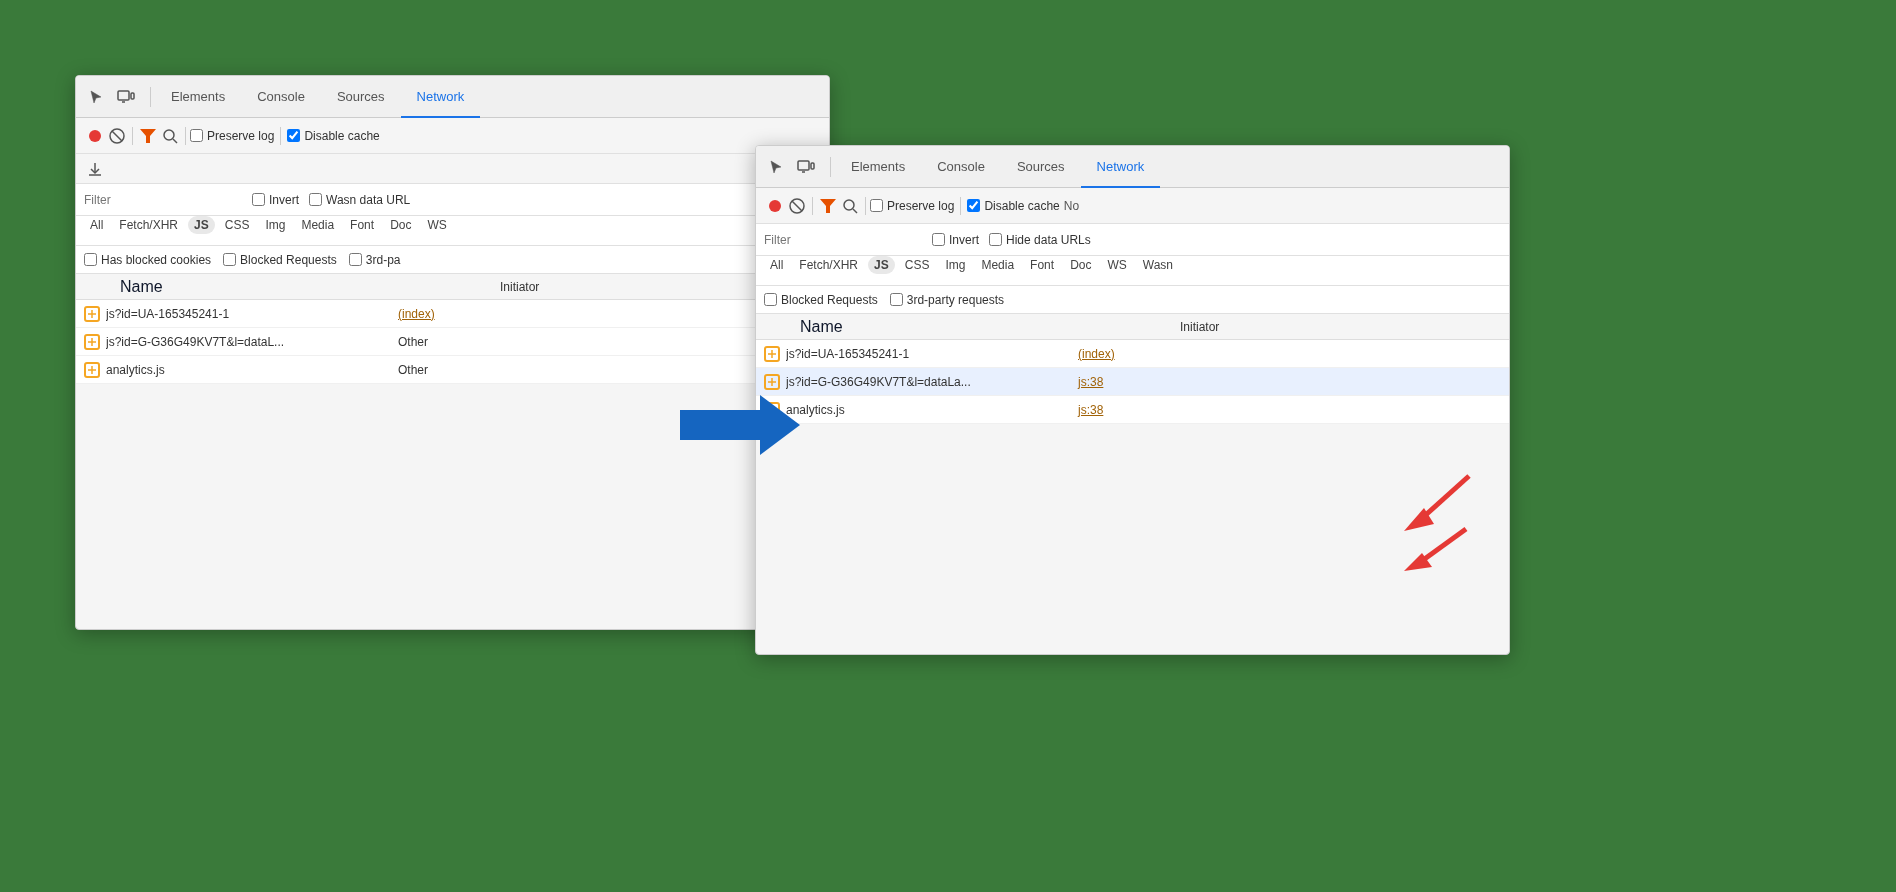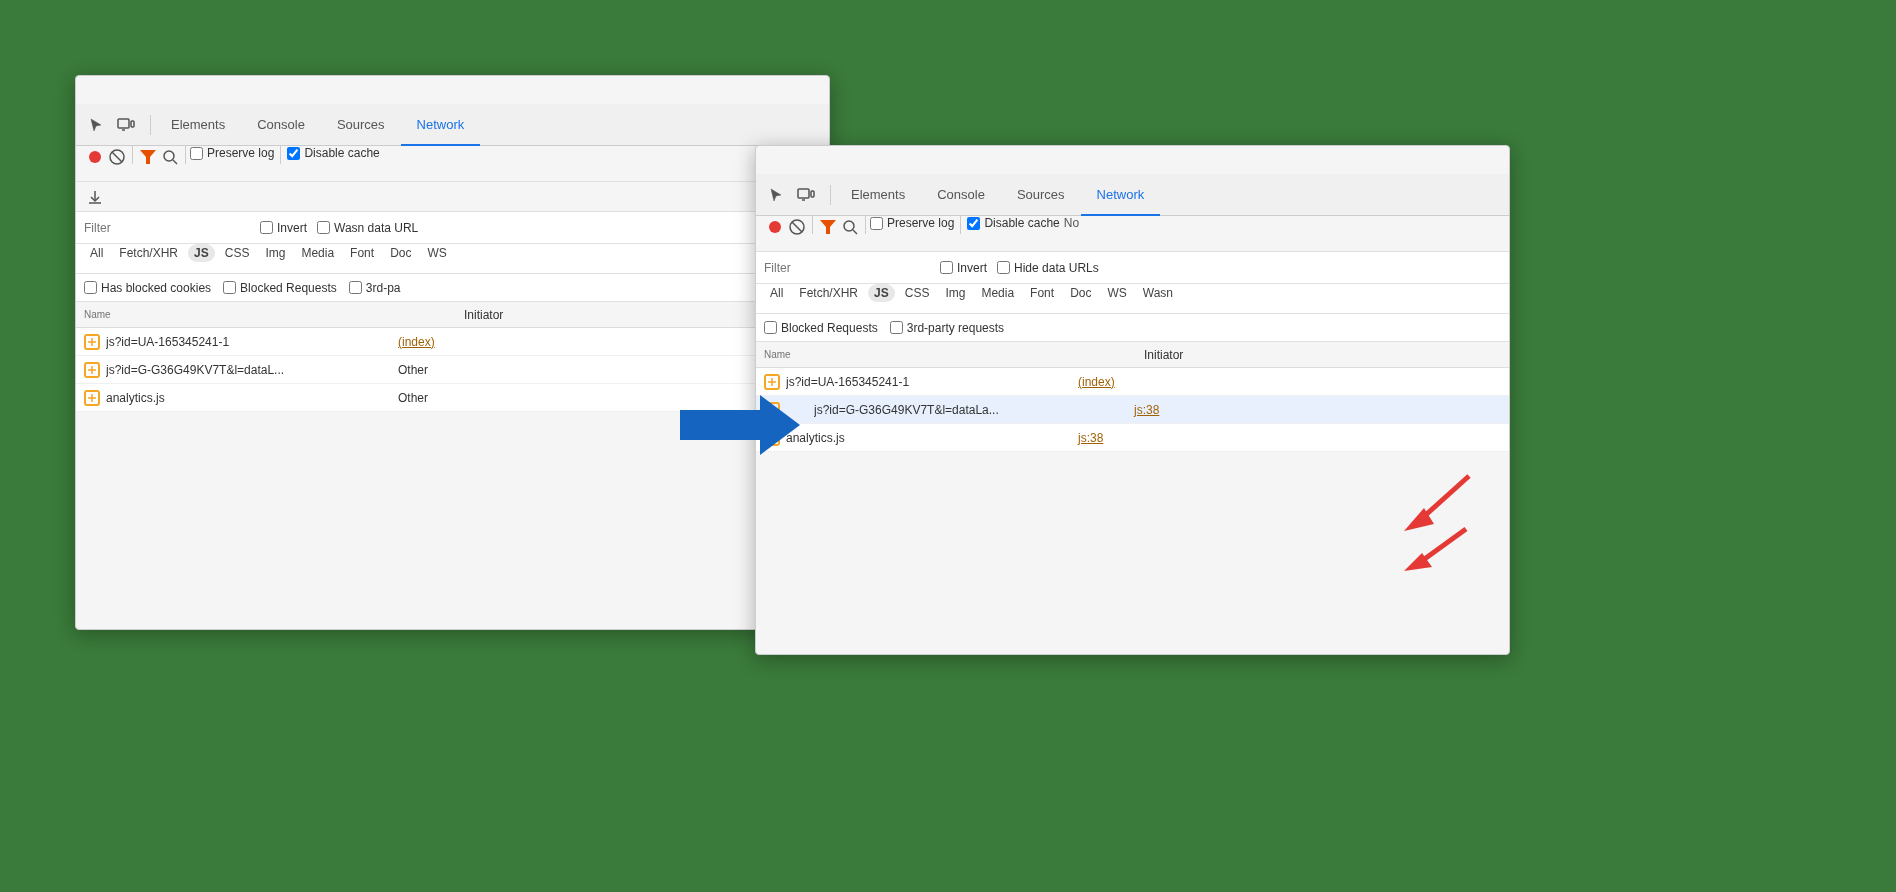--- a/index.html
+++ b/index.html
@@ -37,21 +37,20 @@
     }
 
     
     .tab-bar {
       display: flex;
       align-items: center;
       background: #f0f0f0;
       border-bottom: 1px solid #ccc;
       height: 42px;
       padding: 0 8px;
-      margin-top: 28px;
     }
 
     .tab-icons {
       display: flex;
       align-items: center;
       gap: 6px;
       margin-right: 8px;
     }
 
     .tab-icon-btn {
@@ -87,21 +86,21 @@
 
     .tab.active {
       color: #1a73e8;
       border-bottom: 2px solid #1a73e8;
       font-weight: 500;
     }
 
     
     .toolbar {
       display: flex;
-      align-items: flex-start;
+      align-items: center;
       background: #f5f5f5;
       border-bottom: 1px solid #e0e0e0;
       height: 36px;
       padding: 0 8px;
     }
 
     .toolbar-btn {
       width: 22px;
       height: 22px;
       display: flex;
@@ -184,21 +183,21 @@
     }
 
     
     .filter-bar {
       display: flex;
       align-items: center;
       background: white;
       border-bottom: 1px solid #e0e0e0;
       height: 32px;
       padding: 0 8px;
-      gap: 24px;
+      gap: 16px;
     }
 
     .filter-input {
       border: none;
       outline: none;
       font-size: 12px;
       color: #999;
       background: transparent;
       width: 120px;
     }
@@ -250,23 +249,24 @@
       display: flex;
       background: #f5f5f5;
       border-bottom: 1px solid #ddd;
       height: 26px;
       align-items: center;
       padding: 0 8px;
     }
 
     .col-name {
       width: 380px;
-      font-size: 10px;
+      font-size: 16px;
       font-weight: 500;
-      color: #737373;
+      color: #0f172a;
+      margin-left: 36px;
     }
 
     .col-initiator {
       flex: 1;
       font-size: 12px;
       font-weight: 500;
       color: #333;
     }
 
     .table-row {
@@ -320,21 +320,20 @@
     }
 
     
     .red-arrow {
       position: absolute;
       z-index: 20;
     }
 
     .highlighted-row {
       background: #e8f0fe !important;
-      gap: 28px;
     }
 
     
   </style>
 </head>
 <body>
 
 <div class="devtools-window devtools-window-1">
 
   <div class="tab-bar">

